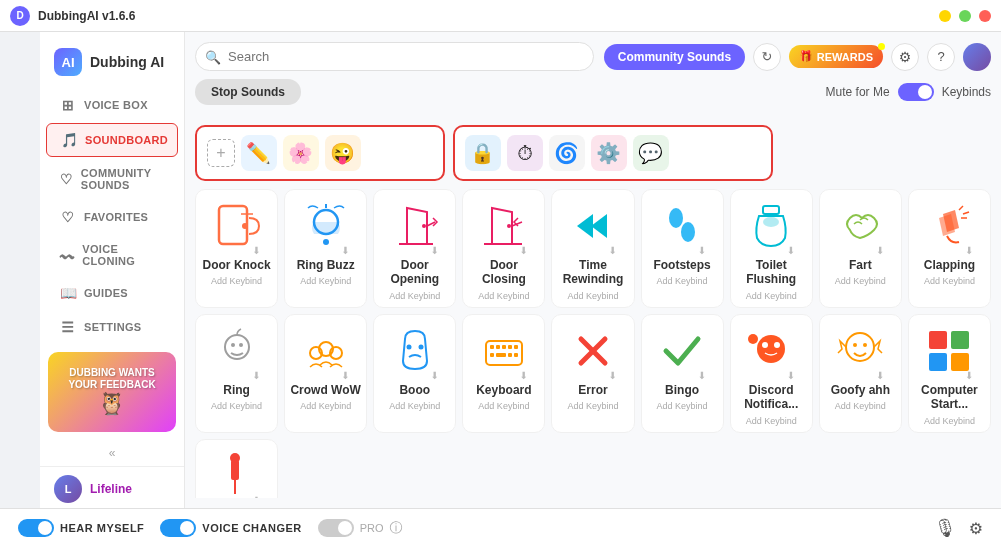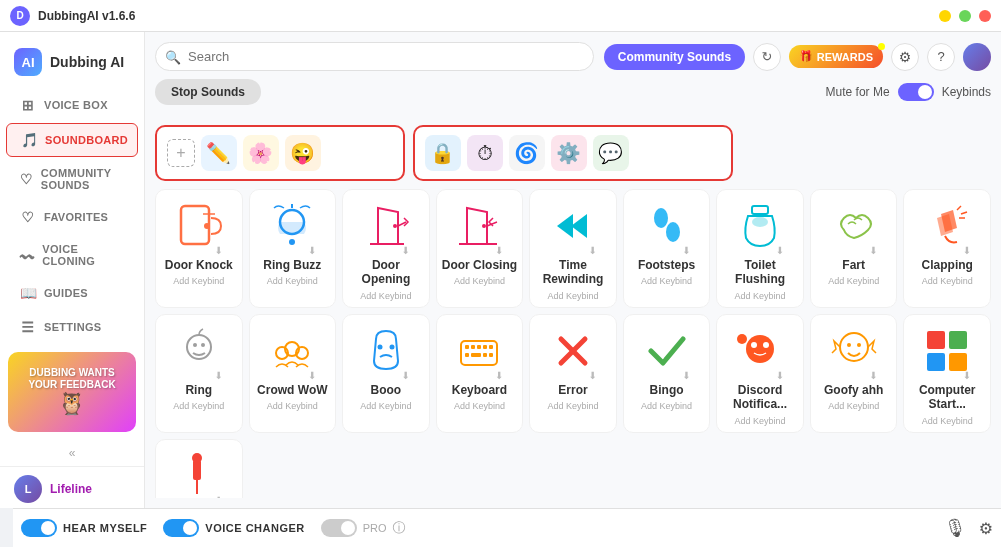--- a/index.html
+++ b/index.html
@@ -10,21 +10,21 @@
     .titlebar-left { display: flex; align-items: center; gap: 8px; font-size: 12px; color: #555; }
     .titlebar-logo { width: 20px; height: 20px; background: #6c63ff; border-radius: 50%; display: flex; align-items: center; justify-content: center; color: white; font-size: 10px; font-weight: bold; }
     .titlebar-title { font-size: 12px; font-weight: 600; color: #333; }
     .titlebar-controls { display: flex; gap: 8px; }
     .titlebar-btn { width: 12px; height: 12px; border-radius: 50%; border: none; cursor: pointer; }
     .titlebar-btn.min { background: #ffd600; }
     .titlebar-btn.max { background: #69d55a; }
     .titlebar-btn.close { background: #ff5f57; }
 
     
-    .app-container { display: flex; flex: 1; overflow: hidden; }
+    .app-container { display: flex; flex: 1; overflow: hidden; padding-left: 40px; }
 
     
     .sidebar { width: 145px; background: #fff; border-right: 1px solid #e8e8e8; display: flex; flex-direction: column; padding: 8px 0; }
     .sidebar-logo { display: flex; align-items: center; gap: 8px; padding: 8px 14px 12px; }
     .sidebar-logo-icon { width: 28px; height: 28px; background: linear-gradient(135deg, #6c63ff, #4facfe); border-radius: 8px; display: flex; align-items: center; justify-content: center; color: white; font-size: 13px; font-weight: bold; }
     .sidebar-logo-text { font-size: 14px; font-weight: 700; color: #333; }
     .sidebar-item { display: flex; align-items: center; gap: 8px; padding: 8px 14px; cursor: pointer; font-size: 11px; font-weight: 600; color: #777; text-transform: uppercase; letter-spacing: 0.3px; border-radius: 6px; margin: 1px 6px; }
     .sidebar-item.active { color: #e53935; background: #fff0f0; border: 1.5px solid #e53935; border-radius: 6px; }
     .sidebar-item .icon { font-size: 14px; width: 16px; text-align: center; }
     .sidebar-bottom { margin-top: auto; padding: 8px; }
@@ -66,21 +66,21 @@
     .panel-1 { flex: 0 0 250px; }
     .panel-2 { flex: 0 0 320px; }
 
     
     .sounds-grid { display: grid; grid-template-columns: repeat(9, 1fr); gap: 6px; overflow-y: auto; flex: 1; }
     .sound-item { background: white; border-radius: 10px; padding: 8px 4px 6px; display: flex; flex-direction: column; align-items: center; gap: 4px; cursor: pointer; border: 1px solid #f0f0f0; }
     .sound-name { font-size: 12px; font-weight: 600; color: #333; text-align: center; line-height: 1.2; }
     .sound-keybind { font-size: 9px; color: #aaa; text-align: center; }
 
     
-    .bottom-bar { display: flex; align-items: center; gap: 16px; padding: 8px 8px; background: #fff; border-top: 1px solid #e0e0e0; margin-left: 13px; }
+    .bottom-bar { display: flex; align-items: center; gap: 16px; padding: 8px 18px; background: #fff; border-top: 1px solid #e0e0e0; }
     .bottom-toggle-group { display: flex; align-items: center; gap: 6px; }
     .bottom-label { font-size: 11px; font-weight: 700; color: #333; letter-spacing: 0.5px; }
     .toggle-blue { width: 36px; height: 18px; background: #2196f3; border-radius: 9px; position: relative; cursor: pointer; }
     .toggle-blue::after { content: ''; position: absolute; width: 14px; height: 14px; background: white; border-radius: 50%; top: 2px; right: 2px; }
     .toggle-gray { width: 36px; height: 18px; background: #ccc; border-radius: 9px; position: relative; cursor: pointer; }
     .toggle-gray::after { content: ''; position: absolute; width: 14px; height: 14px; background: white; border-radius: 50%; top: 2px; right: 2px; }
     .bottom-right { margin-left: auto; display: flex; align-items: center; gap: 12px; color: #555; font-size: 18px; }
     .pro-badge { font-size: 11px; color: #aaa; }
     .help-icon { font-size: 13px; color: #aaa; }
 

